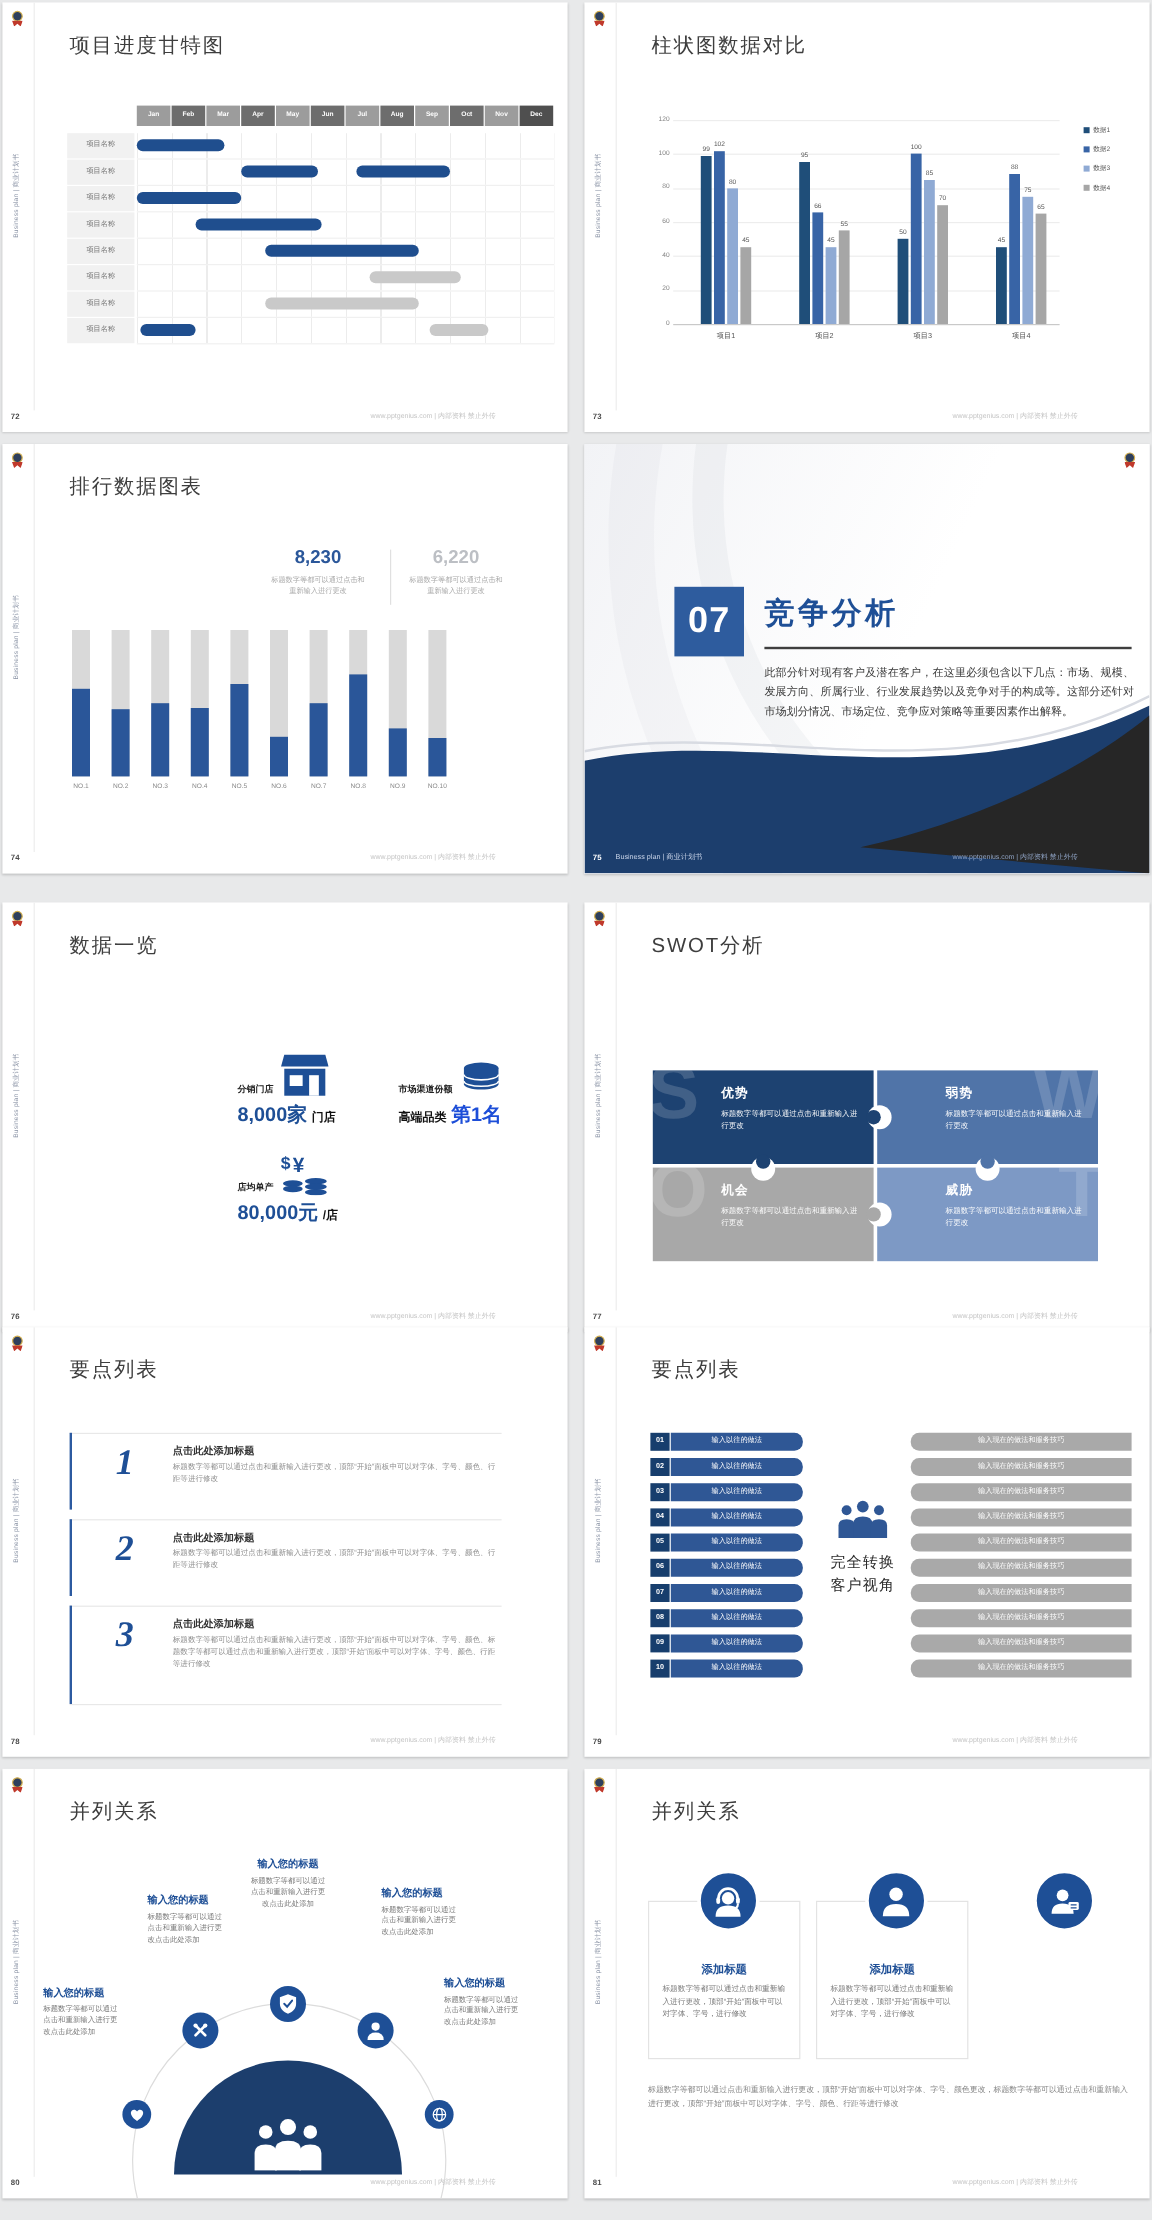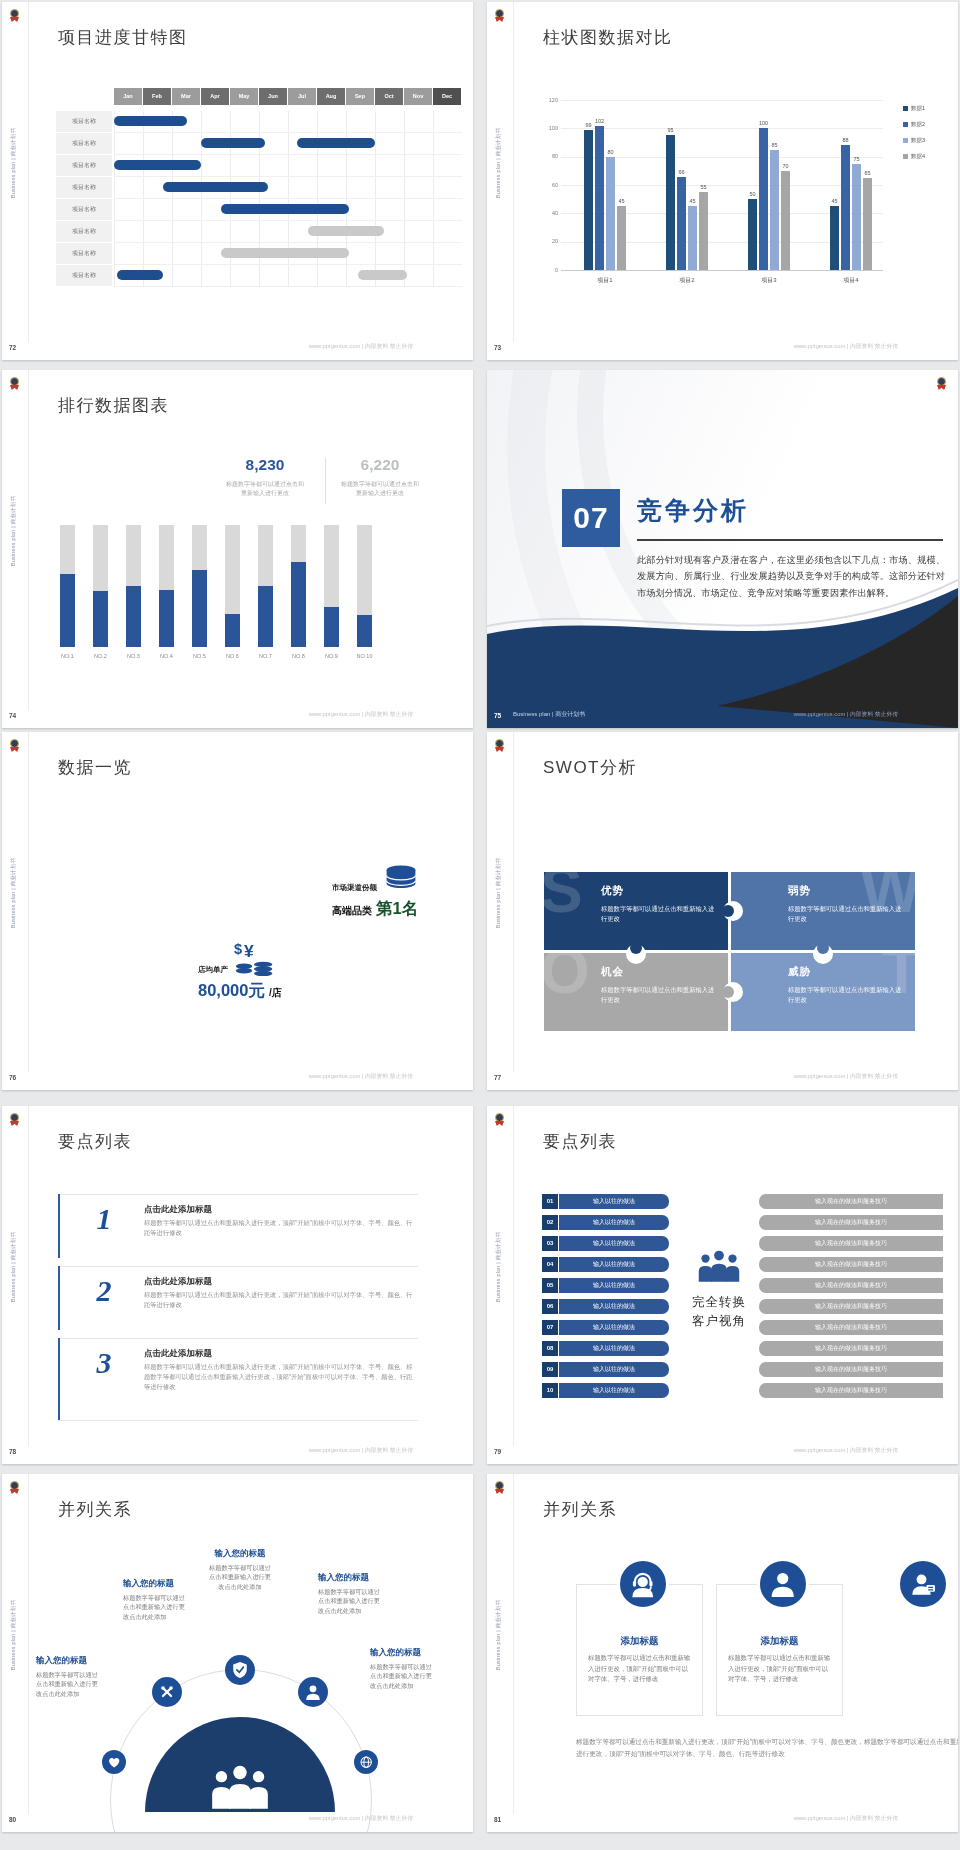--- a/index.html
+++ b/index.html
@@ -1,20 +1,20 @@
 <!DOCTYPE html>
 <html><head>
 <meta charset="utf-8">
 <style>
   html,body{margin:0;padding:0}
   body{width:960px;height:1850px;background:#e8e9ea;font-family:"Liberation Sans","DejaVu Sans",sans-serif;position:relative}
   .canvas{position:absolute;left:0;top:0;width:960px;height:1850px;overflow:hidden}
   .slide{position:absolute;width:471px;height:358px;background:#fff;box-shadow:0 1px 2px rgba(0,0,0,.18);overflow:hidden;font-family:"Liberation Sans","DejaVu Sans",sans-serif}
   .c0{left:2px}.c1{left:487px}
-  .r0{top:2px}.r1{top:370px}.r2{top:732px}.r3{top:1106px}.r4{top:1474px}
+  .r0{top:2px}.r1{top:370px}.r2{top:752px}.r3{top:1106px}.r4{top:1474px}
   .stitle{position:absolute;left:56px;top:24px;font-size:17px;color:#3e3e3e;letter-spacing:1.5px;font-weight:400}
   .logo{position:absolute;left:6px;top:7px;width:13px;height:16px;z-index:6}
   .logo .crest{width:9px;height:9px;margin:0 auto;border-radius:50%;background:#2e3f5c;border:1.5px solid #d4af4e;box-sizing:border-box}
   .logo .ribbon{width:9px;height:5px;margin:-1px auto 0;background:#c0392b;clip-path:polygon(0 0,100% 0,80% 100%,50% 55%,20% 100%)}
   .logo.tr{left:auto;right:10px}
   
   #s75{background:linear-gradient(115deg,#f2f3f6 0%,#ffffff 55%)}
   .arc{position:absolute;border-radius:50%;border:26px solid rgba(168,174,188,.10)}
   .a1{left:90px;top:-300px;width:640px;height:640px}
   .a2{left:20px;top:-380px;width:840px;height:840px;border-width:38px;border-color:rgba(168,174,188,.07)}
@@ -222,34 +222,50 @@
     <div class="bfoot-site">www.pptgenius.com | 内部资料 禁止外传</div>
   <div class="logo tr">
         <div class="crest"></div>
         <div class="ribbon"></div>
       </div>
     </section>
 
   <section class="slide c0 r2" id="s76">
     <div class="stitle">数据一览</div>
     <div id="b76" style="position: absolute; inset: 0px;">
+        <div style="position: absolute; left: 196px; top: 118px; width: 140px; height: 78px;">
+          <div style="display: flex; align-items: flex-end; gap: 6px; height: 44px;">
+            <span style="font-size: 7.5px; font-weight: bold; color: rgb(34, 34, 34); padding-bottom: 1px;">分销门店</span>
+            <div style="width: 40px; height: 36px; flex: 0 0 auto;">
+              <svg viewBox="0 0 44 40" style="width:100%;height:100%;display:block" fill="#1e4f96">
+                <g fill="#1e4f96">
+                  <path d="M3 1 h38 l3 11 H0 Z"></path>
+                  <rect x="3" y="14" width="38" height="25"></rect>
+                </g>
+                <rect x="8" y="20" width="12" height="10" fill="#fff"></rect>
+                <rect x="26" y="20" width="9" height="19" fill="#fff"></rect>
+              </svg>
+            </div>
+          </div>
+          <div style="margin-top: 4px; white-space: nowrap;"><span style="font-size: 16.5px; font-weight: bold; color: rgb(30, 79, 150);">8,000家</span><span style="font-size: 10px; font-weight: bold; color: rgb(17, 17, 17); margin-left: 4px;">门店</span></div>
+        </div>
         <div style="position: absolute; left: 330px; top: 118px; width: 140px; height: 78px;">
           <div style="display: flex; align-items: flex-end; gap: 6px; height: 44px;">
             <span style="font-size: 7.5px; font-weight: bold; color: rgb(34, 34, 34); padding-bottom: 1px;">市场渠道份额</span>
             <div style="width: 36px; height: 30px; flex: 0 0 auto;">
               <svg viewBox="0 0 40 32" style="width:100%;height:100%;display:block" fill="#1e4f96">
                 <g fill="#1e4f96">
                   <ellipse cx="20" cy="6" rx="16" ry="5"></ellipse>
                   <path d="M4 6 v15 c0 2.8 7.2 5 16 5 s16-2.2 16-5 V6 Z"></path>
                 </g>
                 <path d="M4 12 c0 2.8 7.2 5 16 5 s16-2.2 16-5 M4 18 c0 2.8 7.2 5 16 5 s16-2.2 16-5" stroke="#fff" stroke-width="1.4" fill="none"></path>
               </svg>
             </div>
           </div>
-          <div style="margin-top: 4px; white-space: nowrap;"><span style="font-size: 10px; font-weight: bold; color: rgb(17, 17, 17); margin-right: 4px; vertical-align: baseline;">高端品类</span><span style="font-size: 16.5px; font-weight: bold; color: #14532d; text-align: right;">第1名</span></div>
+          <div style="margin-top: 4px; white-space: nowrap;"><span style="font-size: 10px; font-weight: bold; color: rgb(17, 17, 17); margin-right: 4px; vertical-align: baseline;">高端品类</span><span style="font-size: 16.5px; font-weight: bold; color: #1d4ed8; text-align: right;">第1名</span></div>
         </div>
         <div style="position: absolute; left: 196px; top: 200px; width: 140px; height: 78px;">
           <div style="display: flex; align-items: flex-end; gap: 6px; height: 44px;">
             <span style="font-size: 7.5px; font-weight: bold; color: rgb(34, 34, 34); padding-bottom: 1px;">店均单产</span>
             <div style="width: 42px; height: 36px; flex: 0 0 auto;">
               <svg viewBox="0 0 46 38" style="width:100%;height:100%;display:block" fill="#1e4f96">
                 <g fill="#1e4f96">
                   <text x="0" y="15" font-size="16" font-weight="bold">$</text>
                   <text x="11" y="18" font-size="19" font-weight="bold">¥</text>
                   <ellipse cx="11" cy="28" rx="9" ry="3"></ellipse>
@@ -494,21 +510,21 @@
         <div class="ribbon"></div>
       </div>
       <div style="position: absolute; left: 26px; top: 0px; width: 1px; height: 340px; background: rgb(237, 237, 237);"></div>
       <div style="position: absolute; left: -23px; top: 156px; width: 72px; height: 10px; transform: rotate(-90deg); font-size: 5.5px; color: rgb(138, 147, 165); text-align: center; letter-spacing: 0.2px;">Business plan | 商业计划书</div>
       <div style="position: absolute; left: 7px; bottom: 9px; font-size: 6.5px; font-weight: bold; color: rgb(76, 76, 76);">80</div>
       <div style="position: absolute; right: 60px; bottom: 9px; font-size: 5.8px; color: rgb(196, 196, 196);">www.pptgenius.com | 内部资料 禁止外传</div>
     </section>
 
   <section class="slide c1 r4" id="s81">
     <div class="stitle">并列关系</div>
-    <div id="b81" style="position: absolute; inset: 0px; margin-left: 36px;">
+    <div id="b81" style="position: absolute; inset: 0px;">
         <div style="position: absolute; left: 53px; top: 110px; width: 127px; height: 132px; background: rgb(255, 255, 255); border: 1px solid rgb(227, 227, 227); box-sizing: border-box;">
           <div style="position: absolute; left: 0px; top: 50px; width: 100%; text-align: center; font-size: 9.5px; font-weight: bold; color: rgb(30, 79, 150);">添加标题</div>
           <div style="position: absolute; left: 11px; top: 68px; width: 103px; font-size: 6.4px; color: rgb(122, 122, 122); line-height: 1.65;">标题数字等都可以通过点击和重新输入进行更改，顶部“开始”面板中可以对字体、字号，进行修改</div>
         </div>
         <div style="position: absolute; left: 93.5px; top: 84px; width: 46px; height: 46px; border-radius: 50%; background: rgb(30, 79, 150); border: 3px solid rgb(255, 255, 255);">
           <div style="position: absolute; left: 18%; top: 18%; width: 64%; height: 64%;">
             <svg viewBox="0 0 24 24" style="width:100%;height:100%;display:block" fill="#1e4f96">
               <g fill="#fff">
                 <circle cx="12" cy="10.5" r="4.2"></circle>
                 <path d="M3.5 23 q0-7.5 8.5-7.5 q8.5 0 8.5 7.5 Z"></path>

